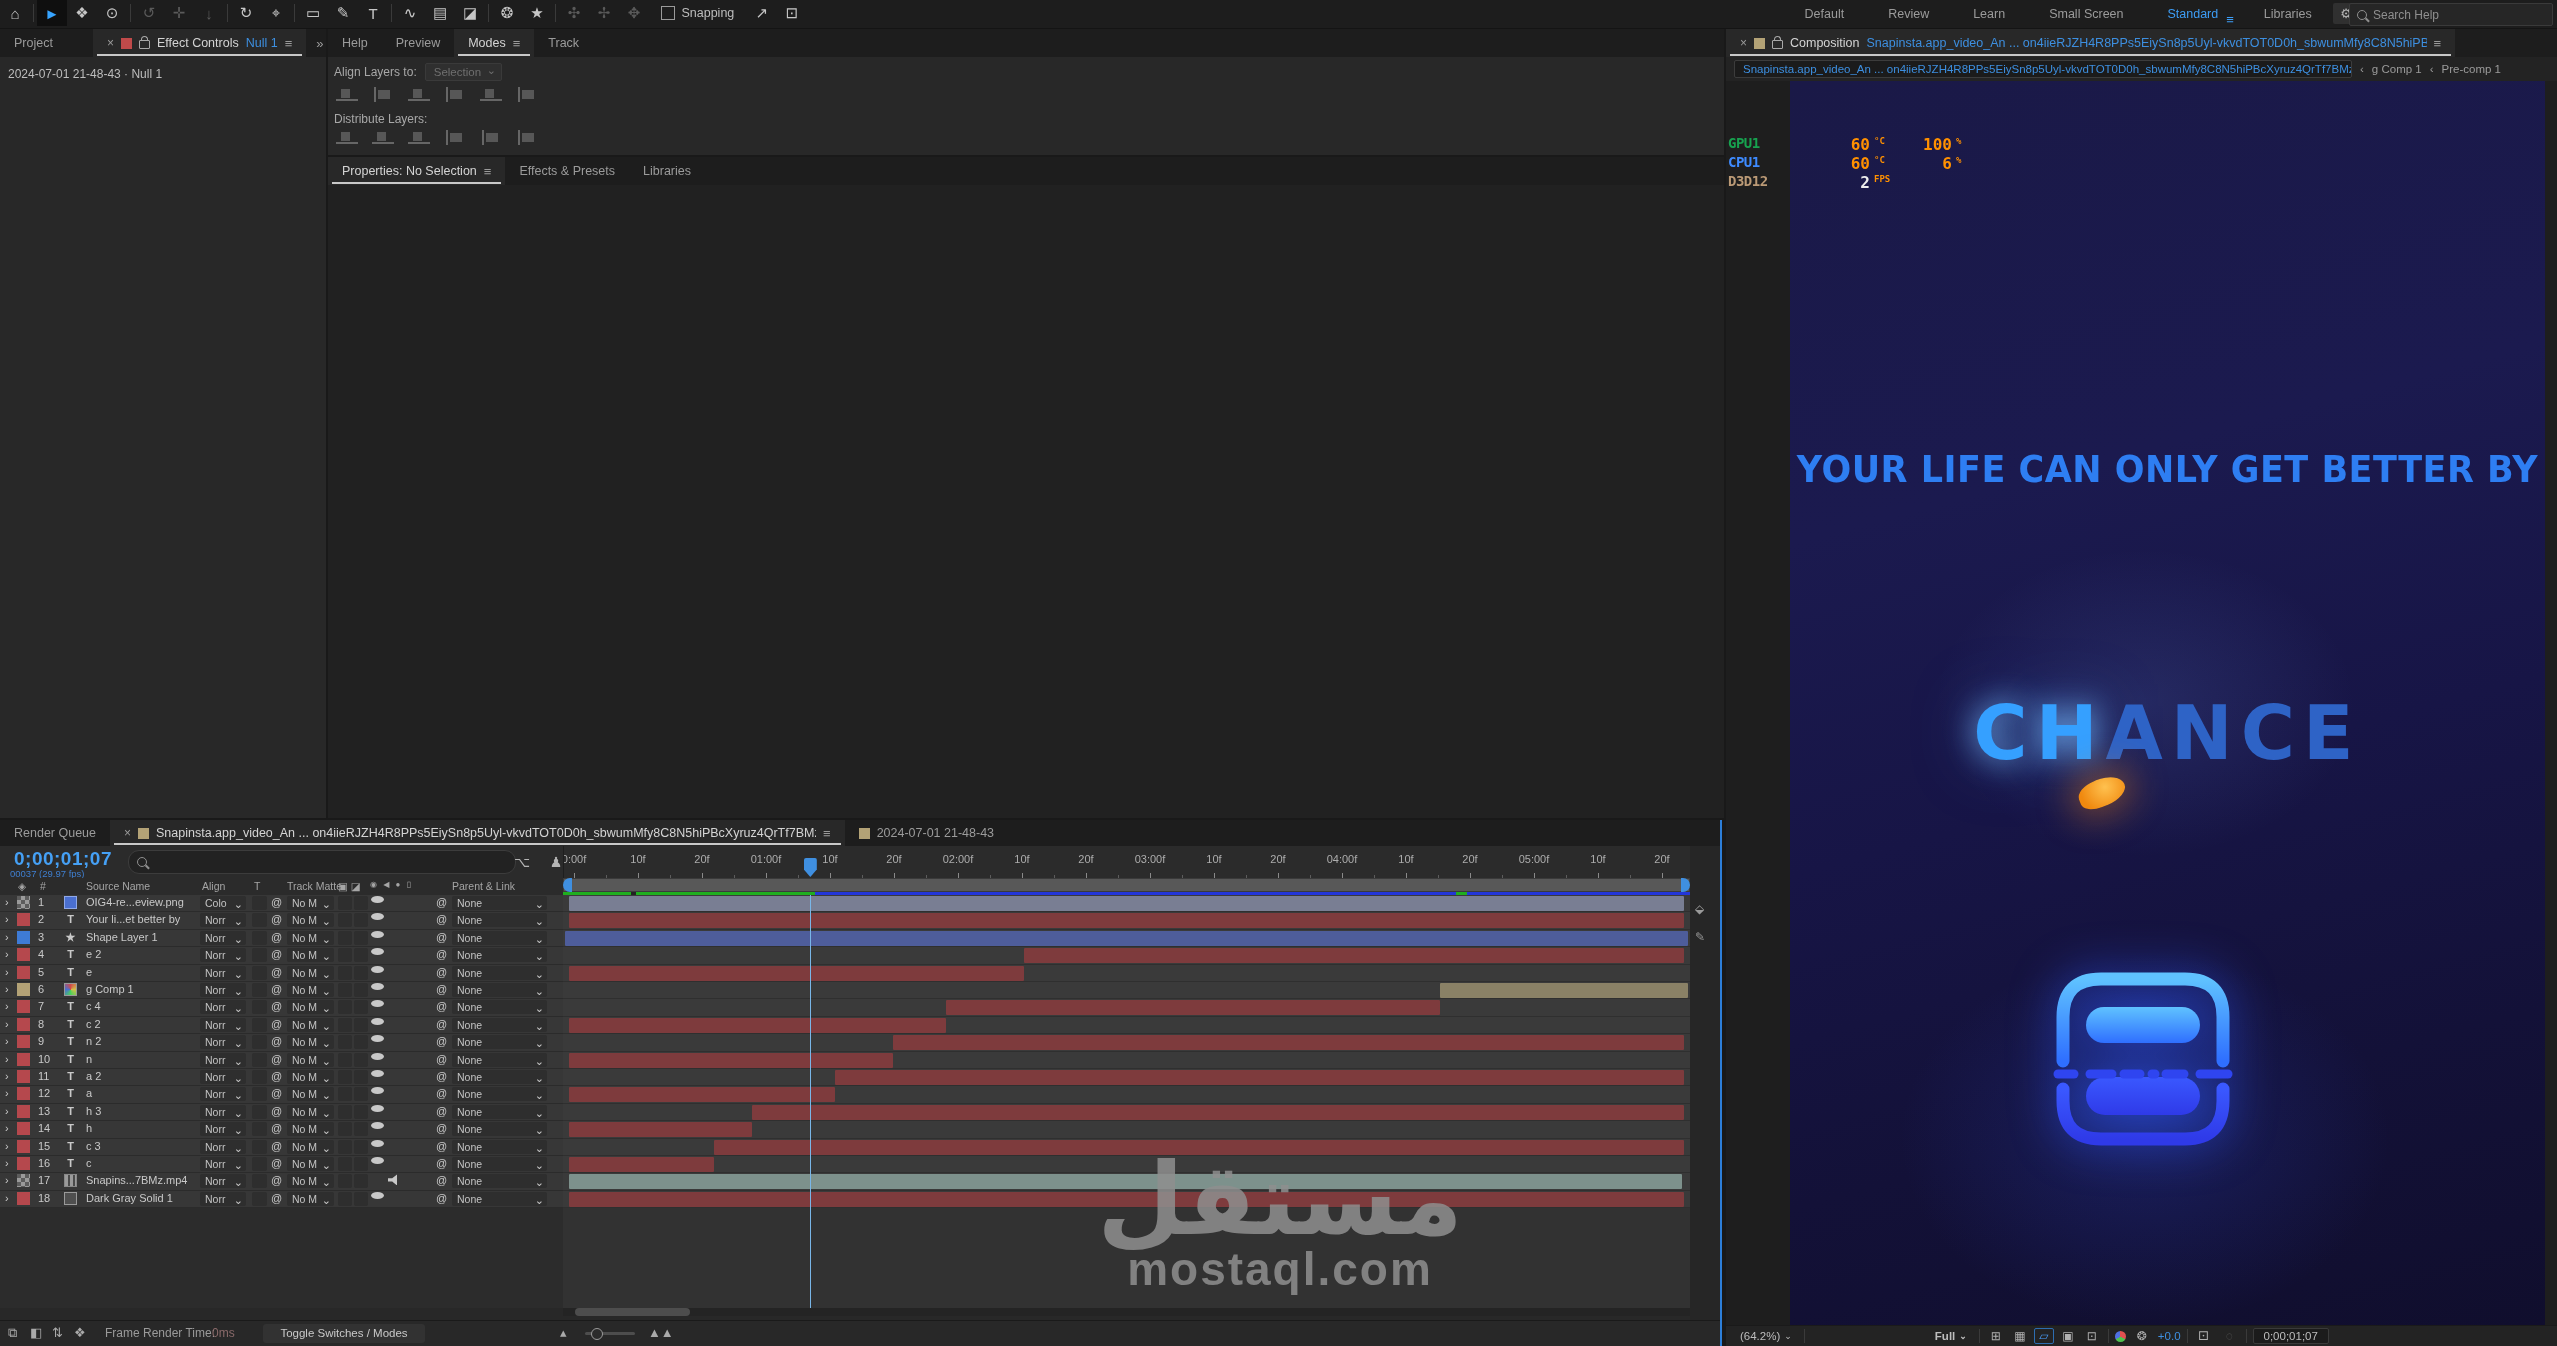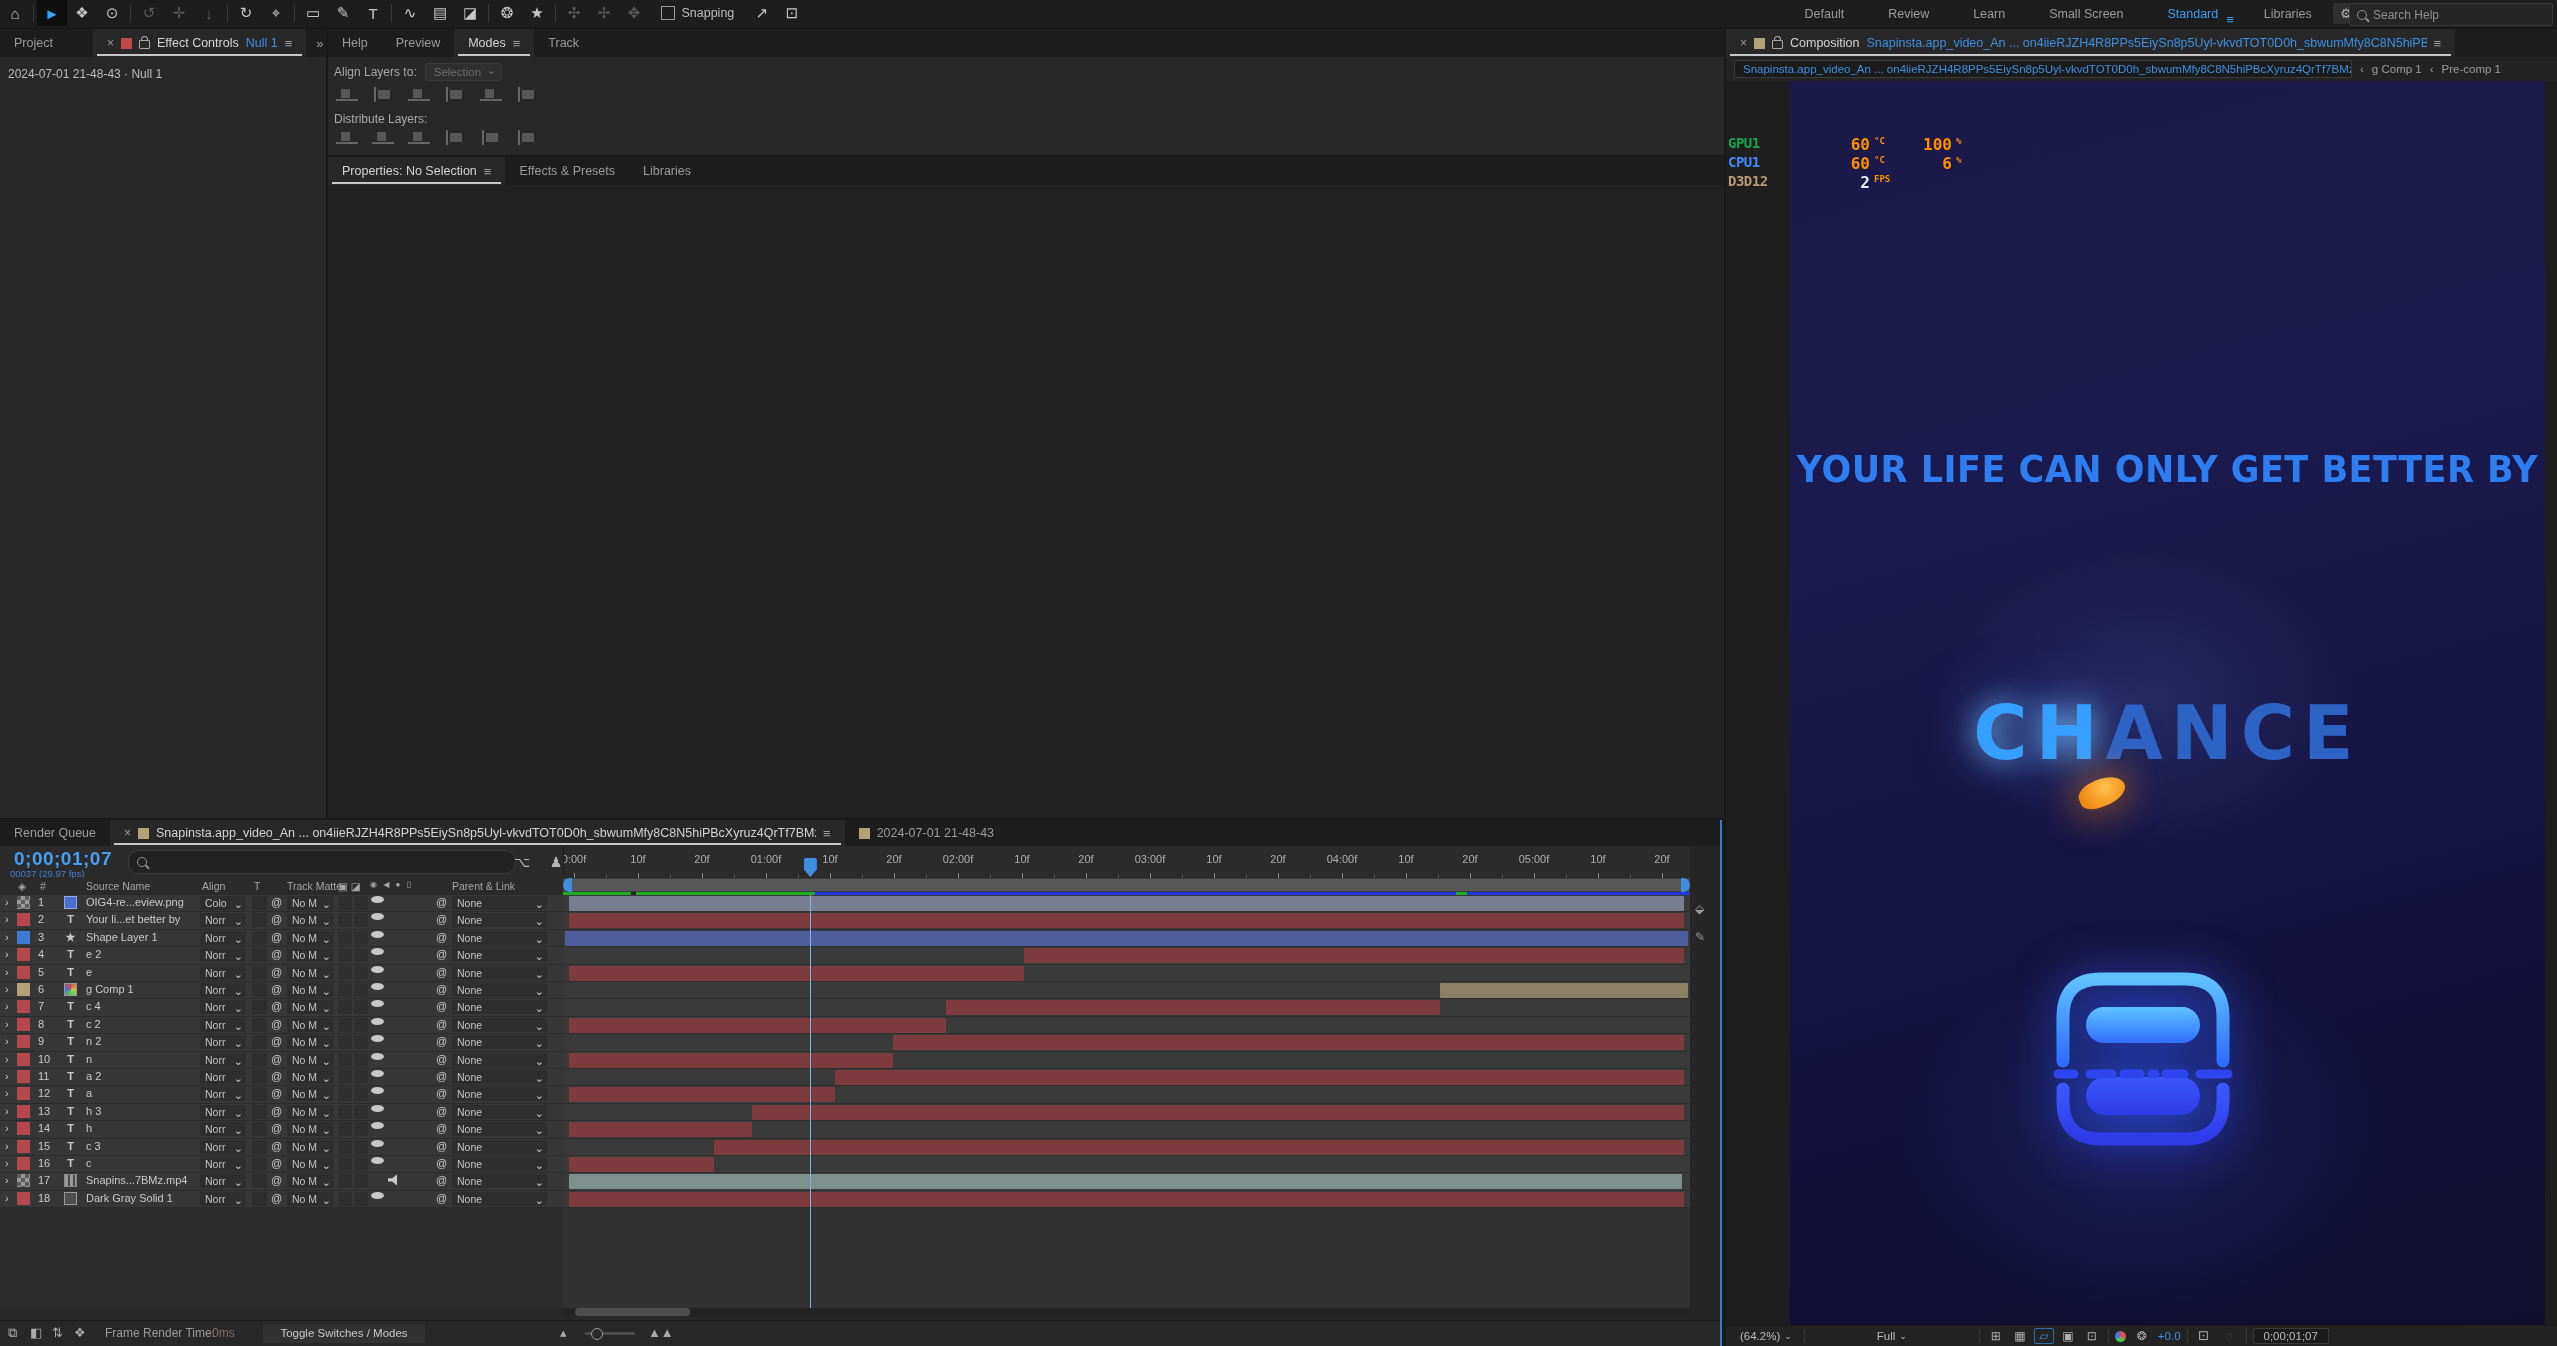--- a/index.html
+++ b/index.html
@@ -792,21 +792,21 @@
             <span class="pu" style="left: 146px;">FPS</span>
           </div>
         </div>
     </div>
     <div id="comp-status">
       <span class="csd">
         <span>(64.2%)</span>
         <span style="font-size:9px;">⌄</span>
       </span>
       <span class="csep"></span>
-      <span class="csd" style="width:150px;justify-content:center;">
+      <span class="csd" style="width:150px;justify-content:flex-end;font-weight:bold;">
         <span>Full</span>
         <span style="font-size:9px;">⌄</span>
       </span>
       <span class="csep"></span>
       <span id="cs-icons" style="display:flex;gap:4px;">
           <span class="cico">⊞</span>
           <span class="cico">▦</span>
           <span class="cico on">▱</span>
           <span class="cico">▣</span>
           <span class="cico">⊡</span>
@@ -816,14 +816,18 @@
       <span class="cico">❂</span>
       <span class="bluetxt">+0.0</span>
       <span class="csep"></span>
       <span class="cico">⚀</span>
       <span class="cico" style="color:#6a6a6a;">◌</span>
       <span class="csep"></span>
       <span class="csd" style="background:#1b1b1b;border:1px solid #3a3a3a;border-radius:2px;padding:1px 10px;">0;00;01;07</span>
     </div>
   </div>
 
+  <div id="watermark">
+    <div id="wm-ar">مستقل</div>
+    <div id="wm-en">mostaql.com</div>
+  </div>
 
 </div>
 
 </body></html>

